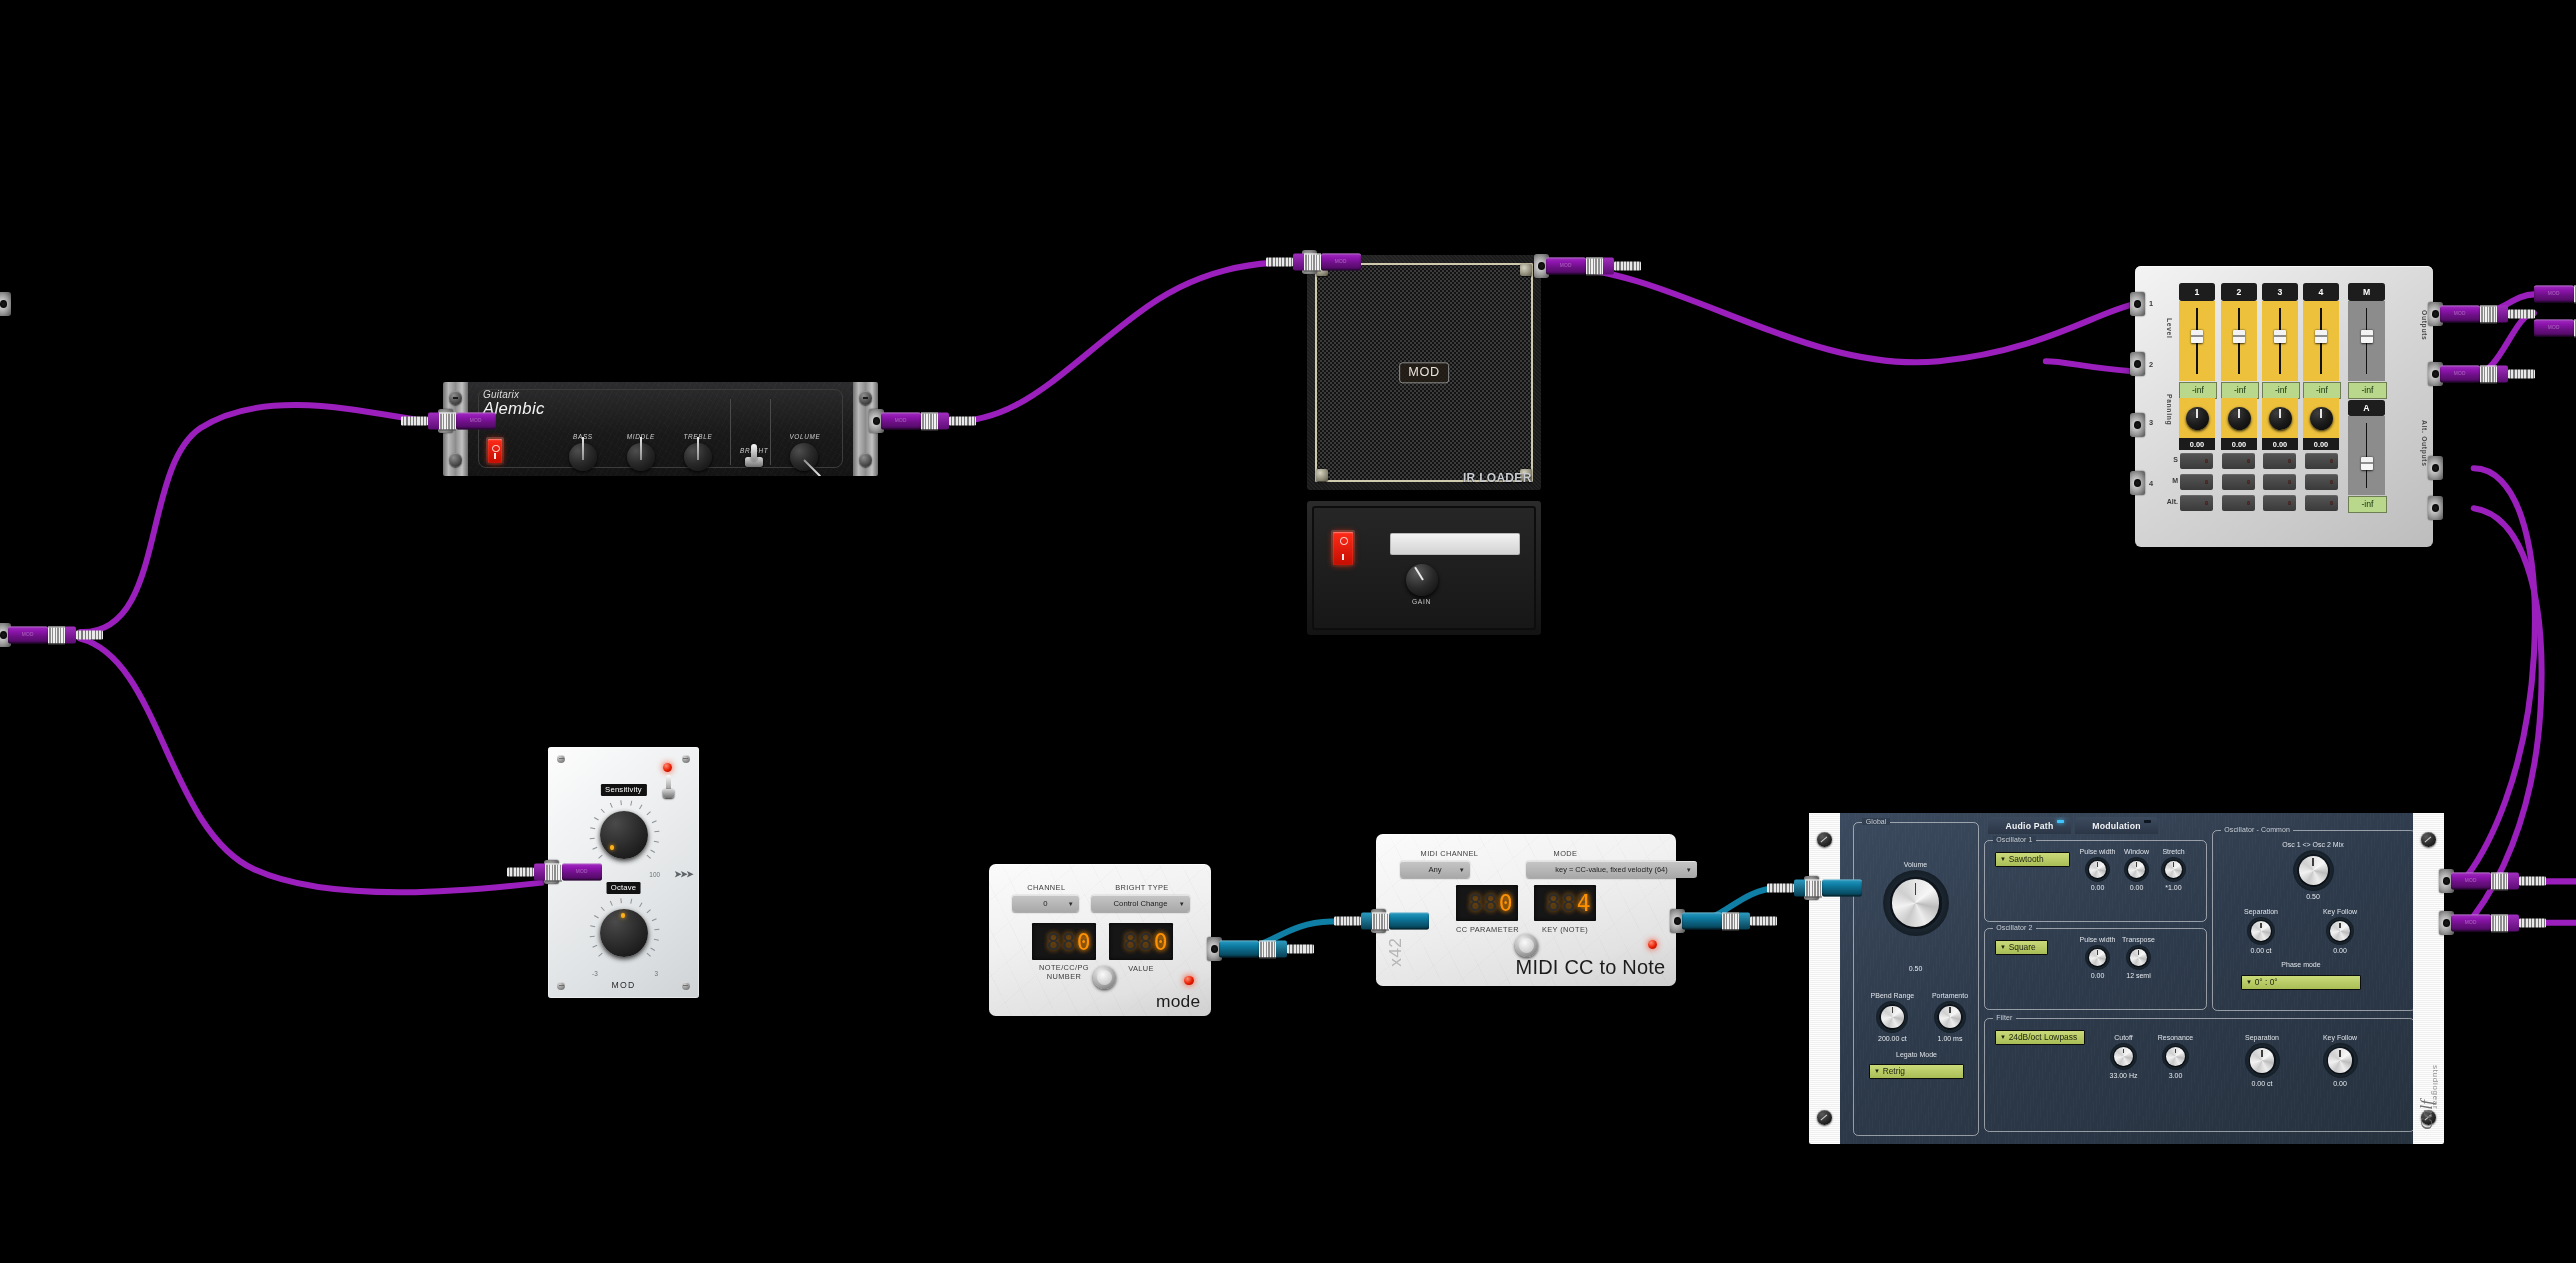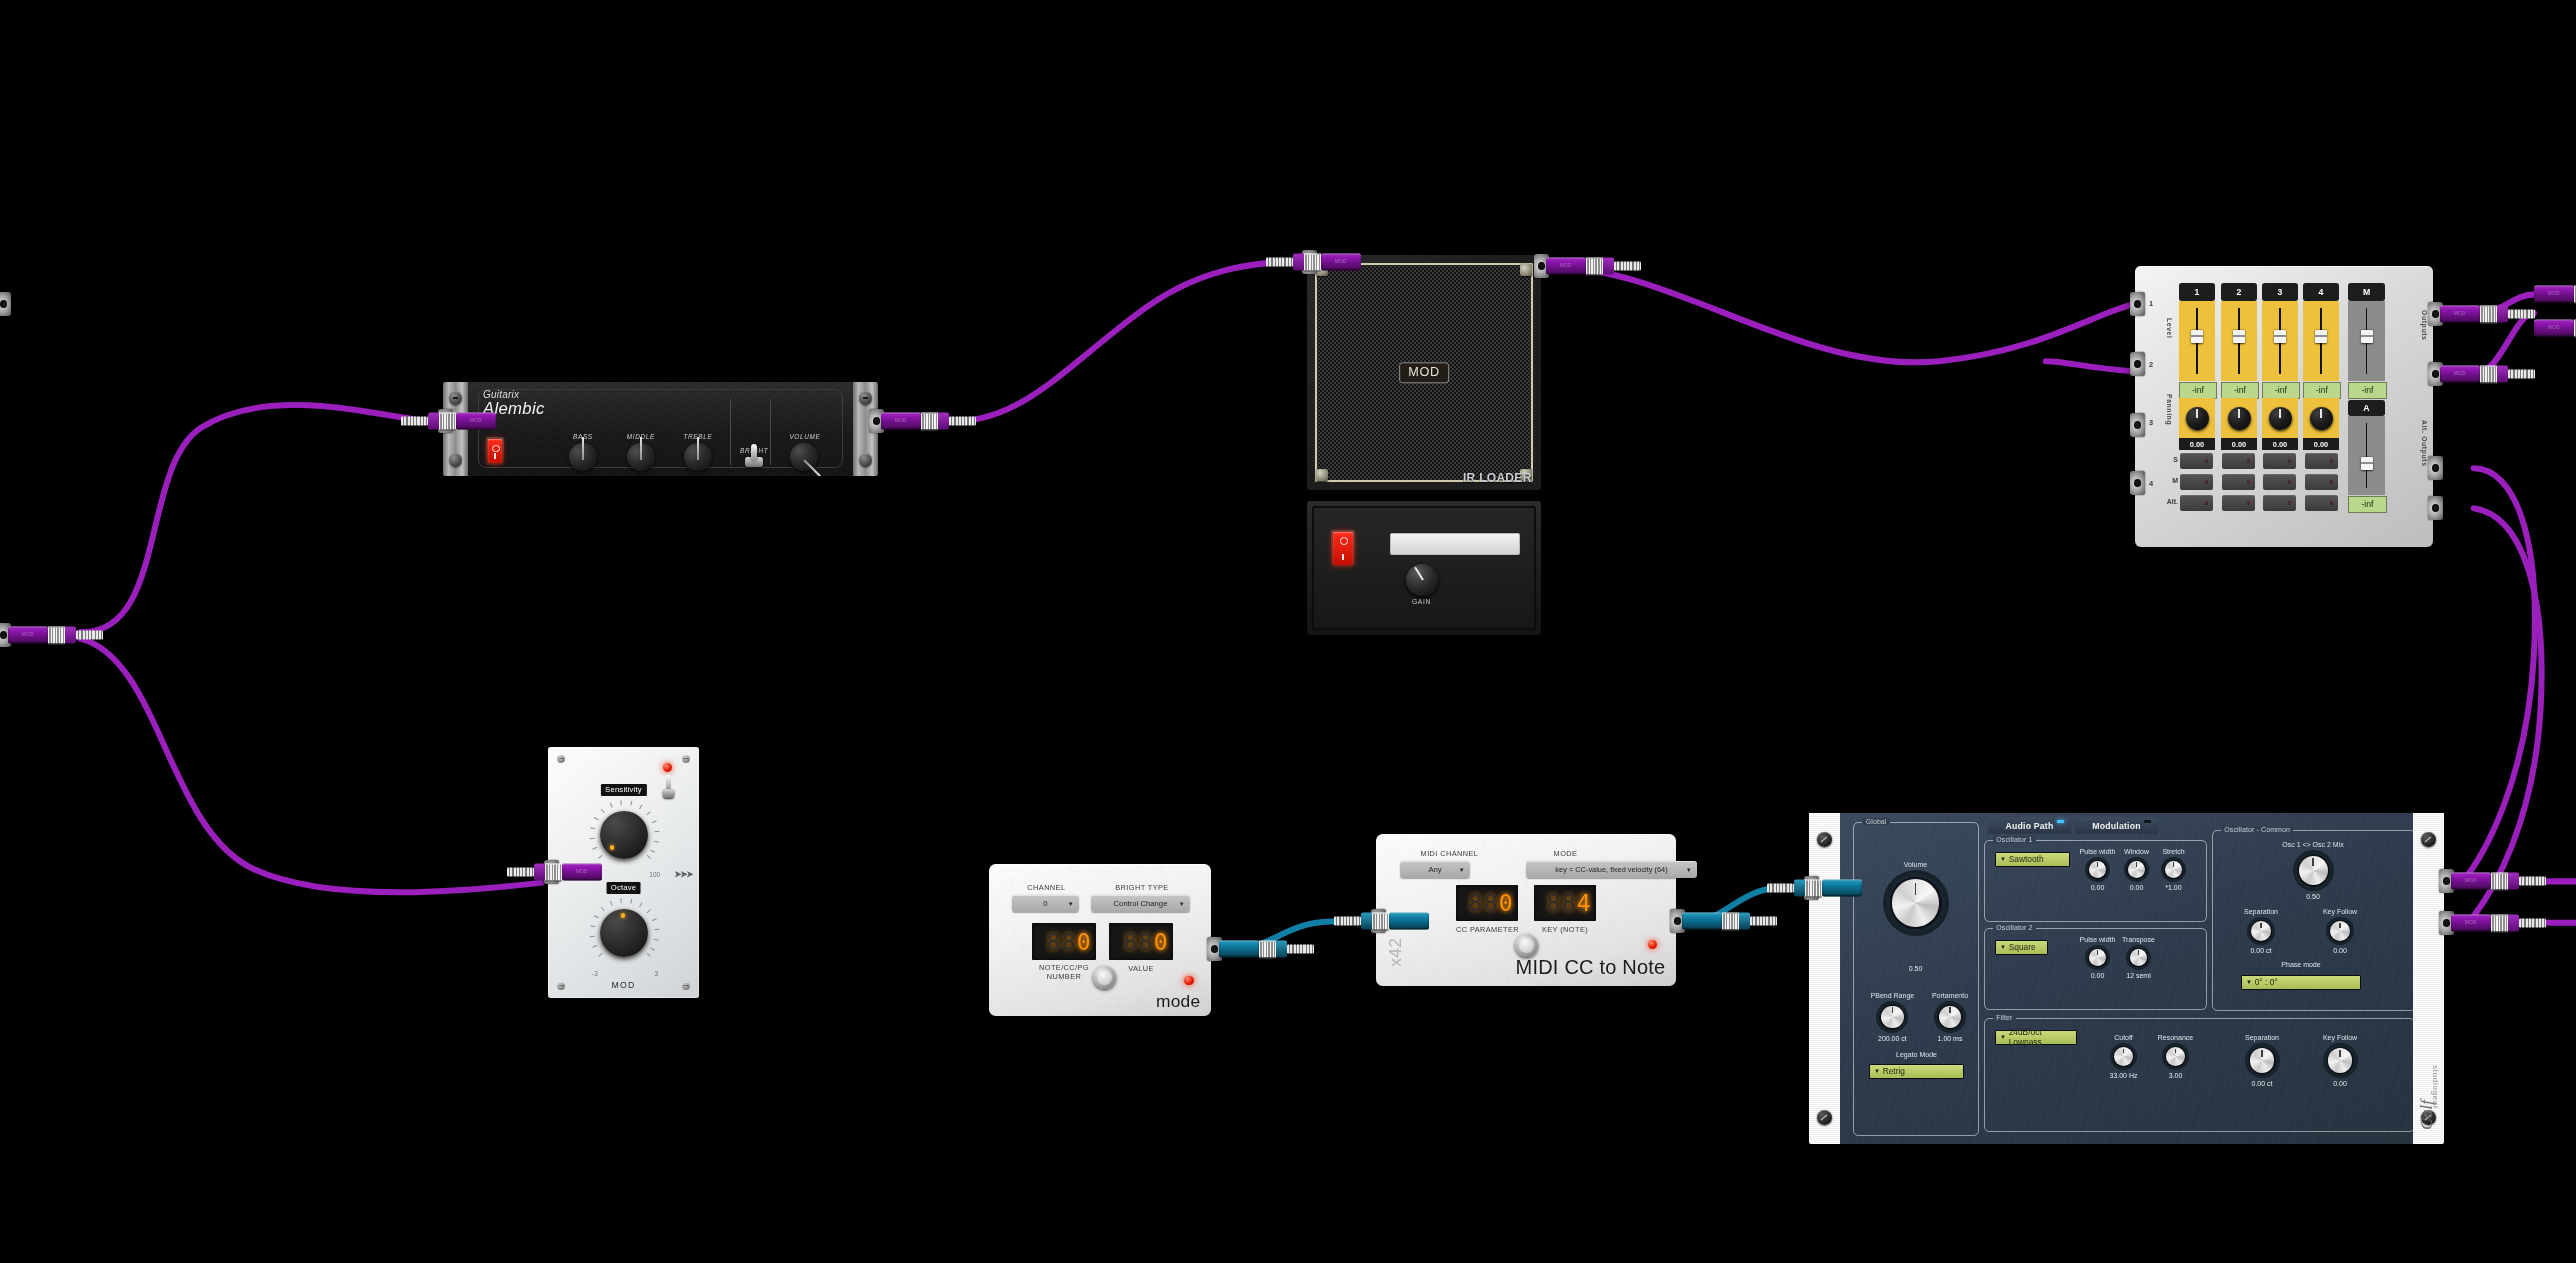--- a/index.html
+++ b/index.html
@@ -842,21 +842,21 @@
       <div class="lb">Phase mode</div>
     </div>
     <div class="combo" style="left:401px;top:162px;width:120px;">
       <span class="cr">▼</span>
       <span>0° : 0°</span>
     </div>
 
     <div class="grp" style="left:144px;top:205px;width:429px;height:112px;">
       <div class="cap">Filter</div>
     </div>
-    <div class="combo" style="left:155px;top:217px;width:82px;">
+    <div class="combo" style="left:155px;top:217px;width:90px;">
       <span class="cr">▼</span>
       <span>24dB/oct Lowpass</span>
     </div>
     <div class="cknob" style="left:258px;top:221px;width:51px;">
       <div class="lb">Cutoff</div>
       <div class="dial" style="width:27px;height:27px;">
             <div class="face" style="inset:4px;"></div>
           </div>
       <div class="vl">33.00 Hz</div>
     </div>

